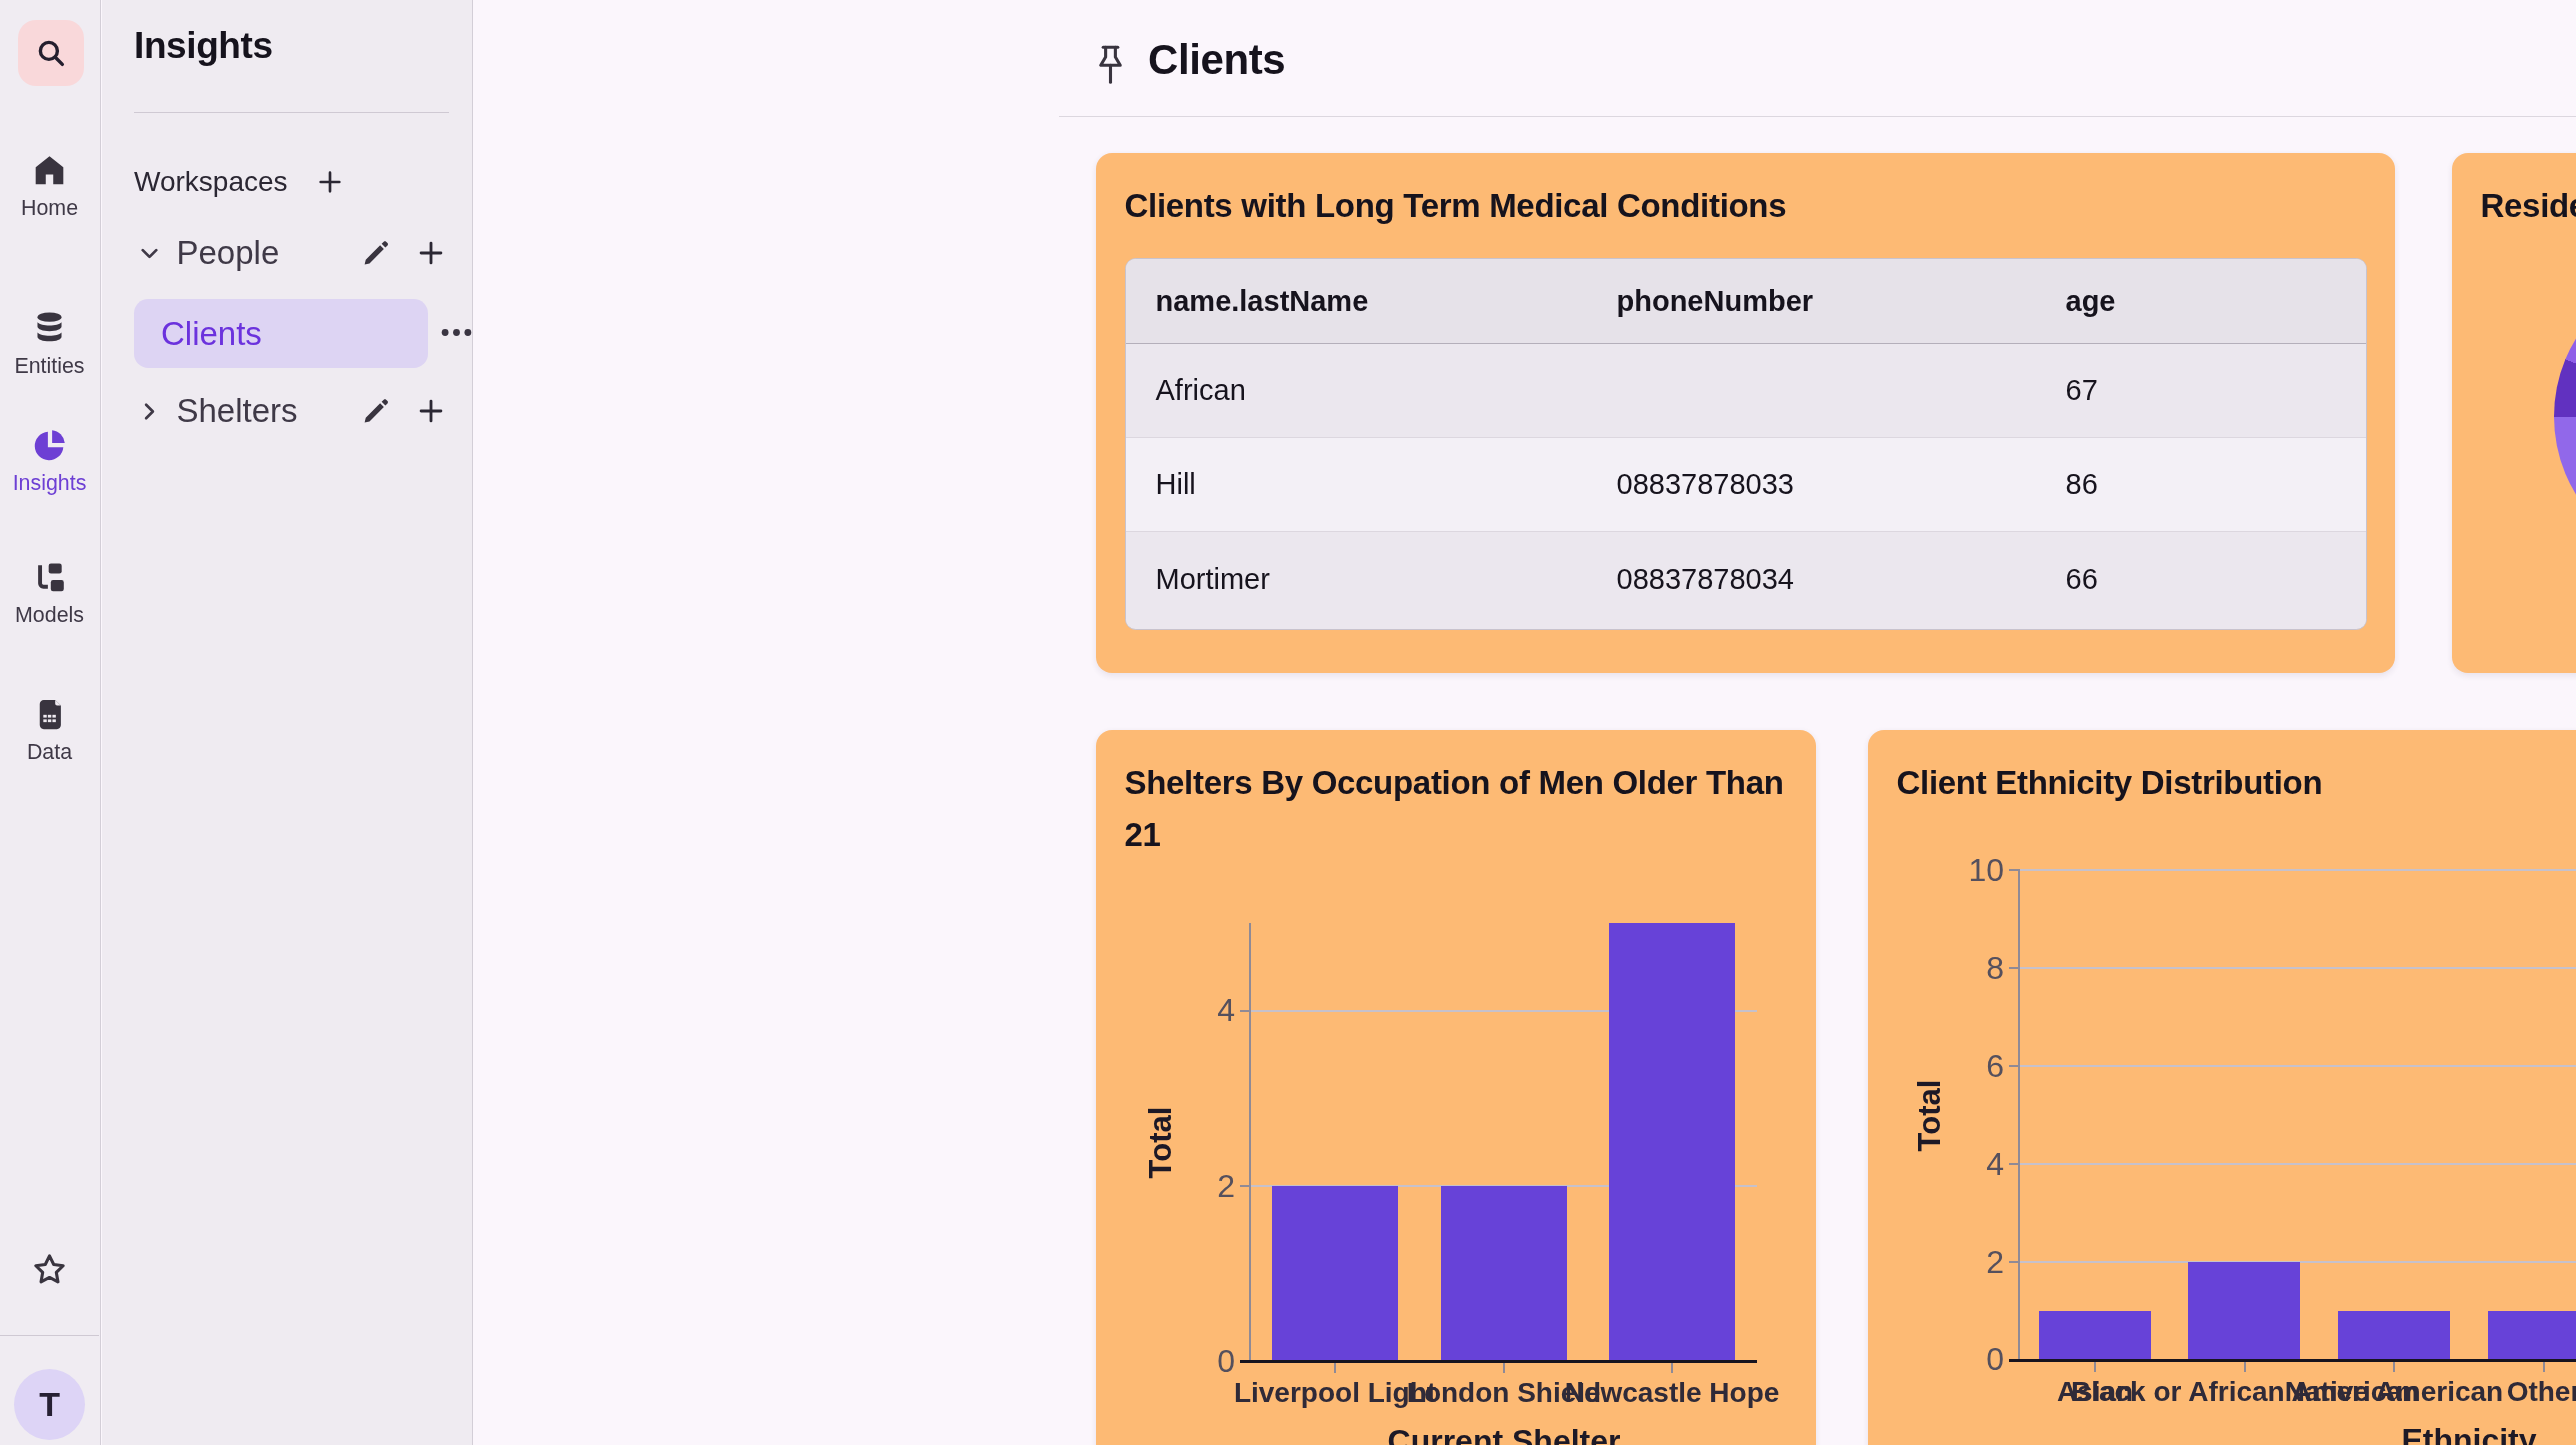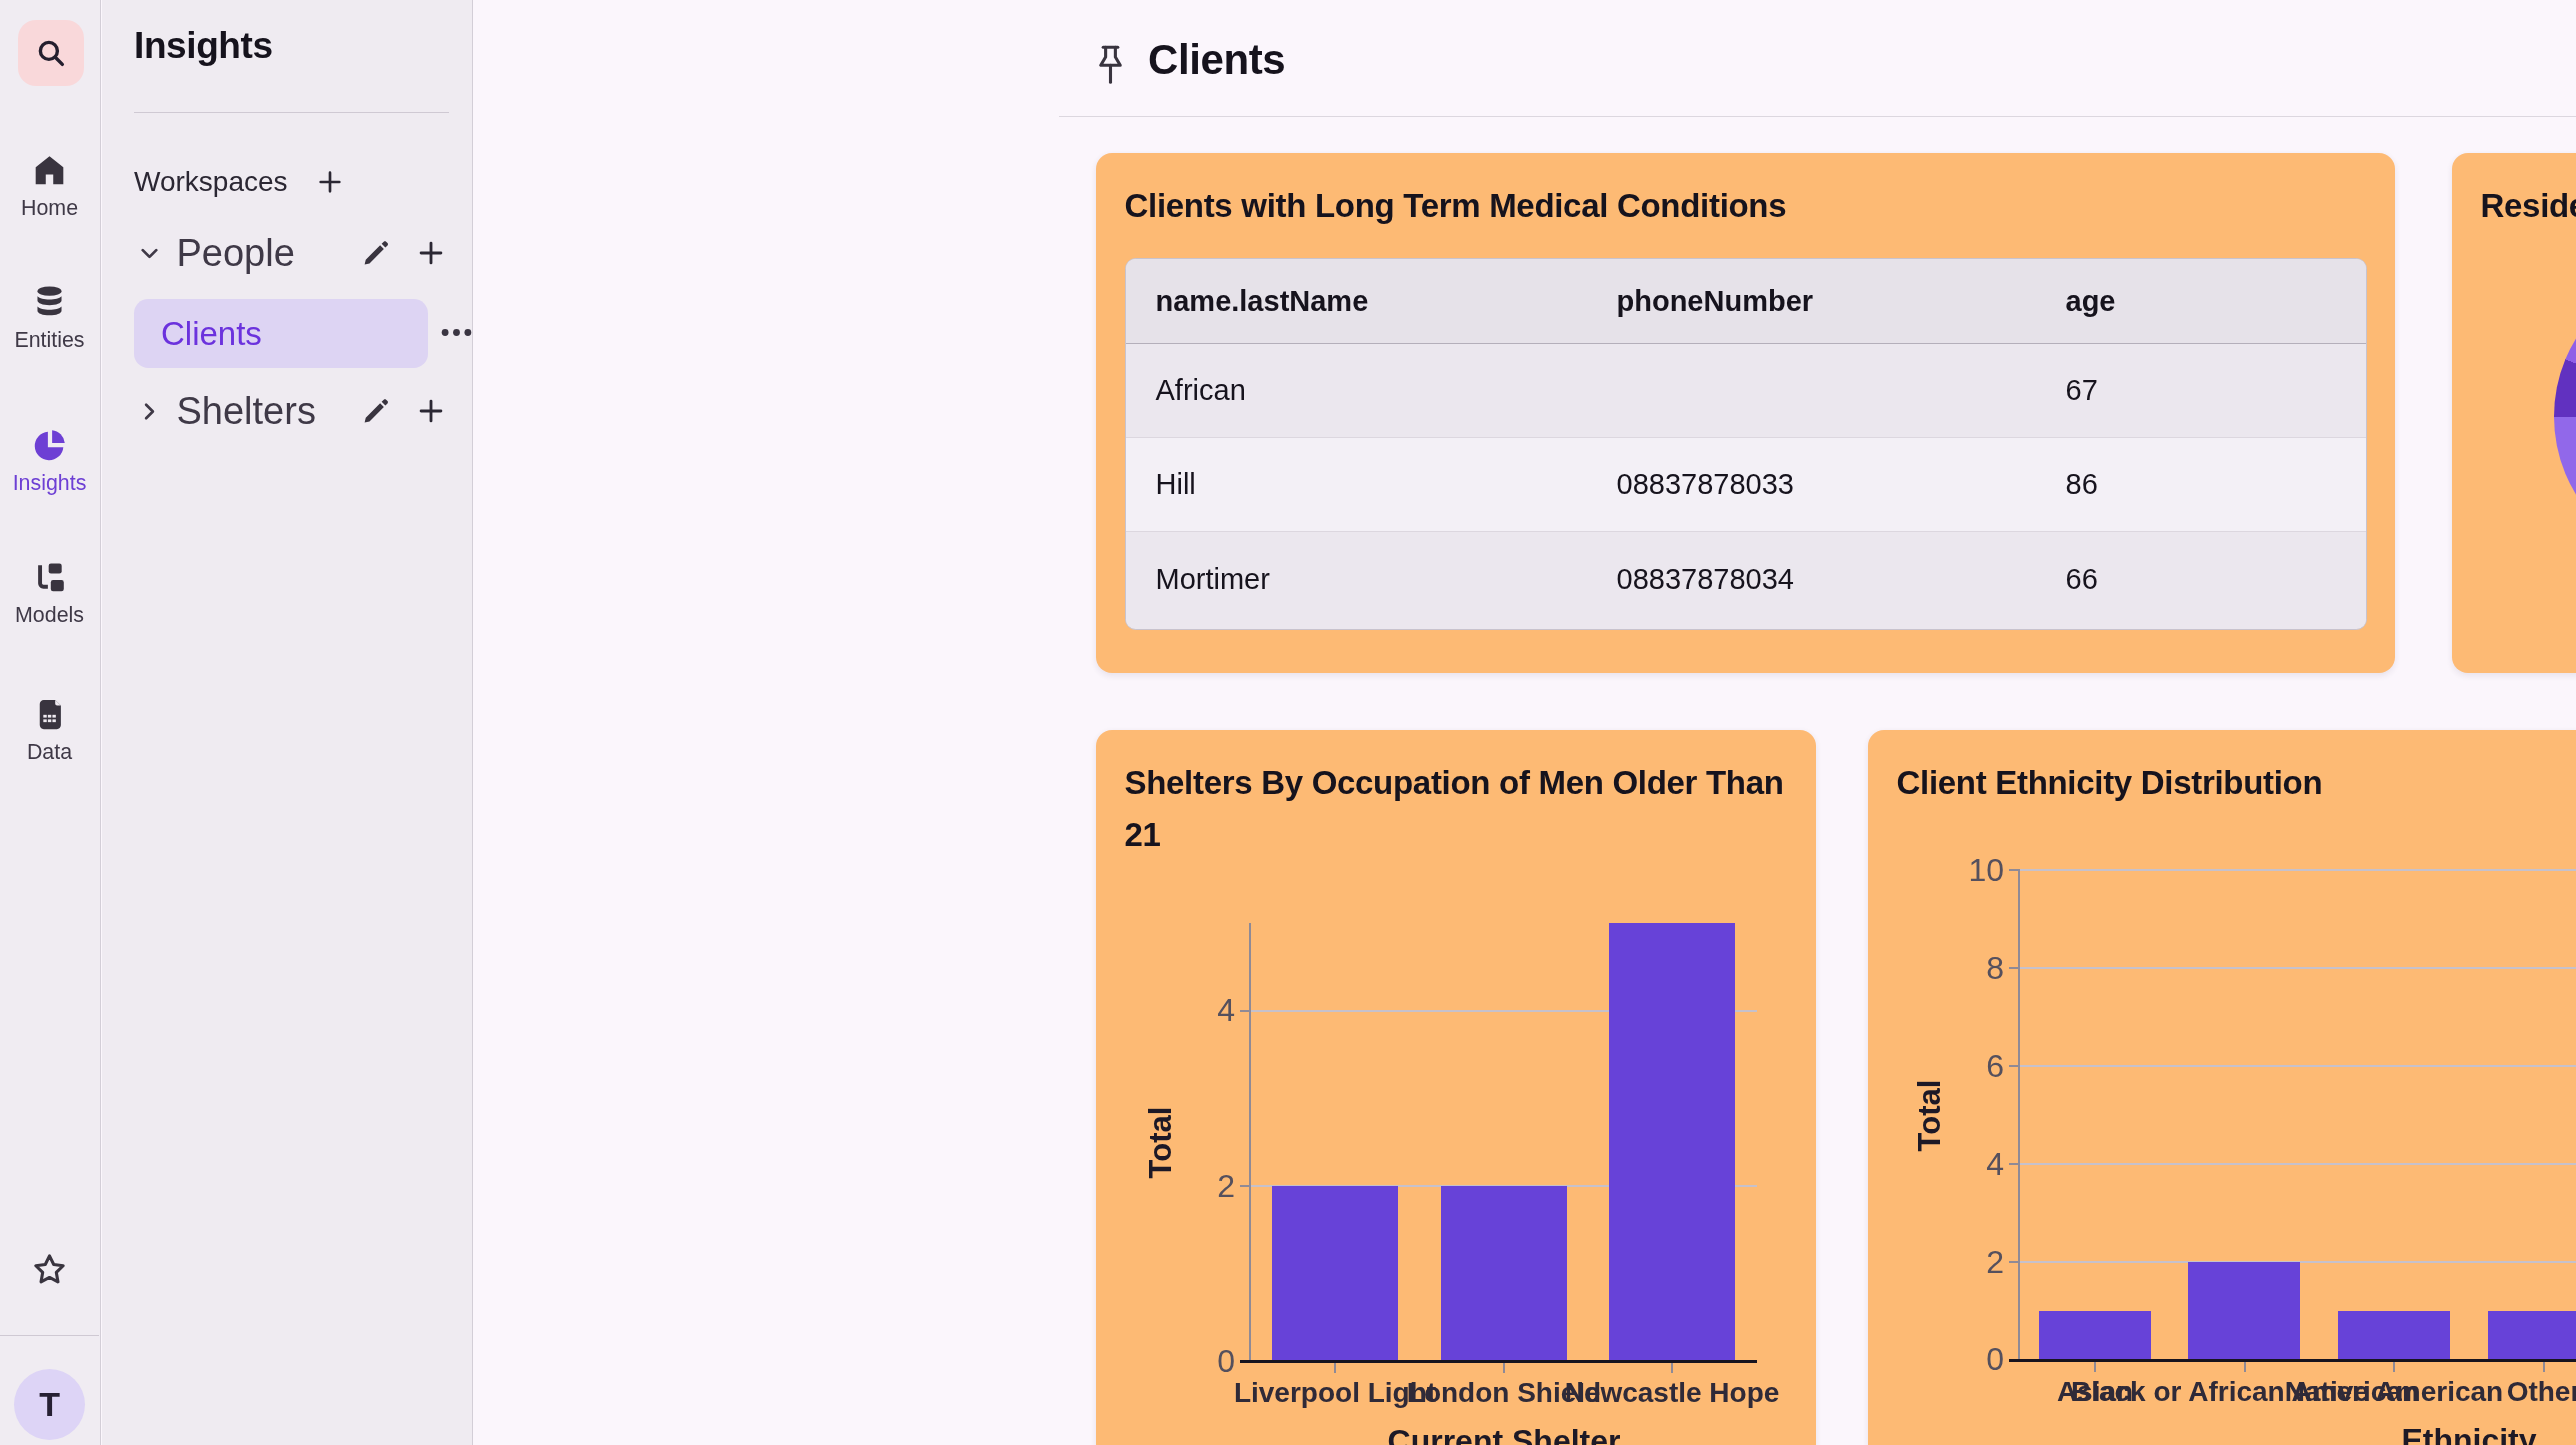--- a/index.html
+++ b/index.html
@@ -40,21 +40,21 @@
   }
   .sb-title { position: absolute; left: 32px; top: 25px; font-size: 37px; font-weight: 700; letter-spacing: -0.4px; color: #16131d; }
   .sb-divider { position: absolute; left: 32px; right: 23px; top: 112px; border-top: 1.8px solid #cfc9d3; }
   .sb-row { position: absolute; left: 32px; right: 21.4px; display: flex; align-items: center; }
   .ws-row { top: 160px; height: 43px; }
   .ws-label { font-size: 28px; color: #2b2733; }
   .icon-btn { display: flex; align-items: center; justify-content: center; width: 39px; height: 39px; cursor: pointer; }
   .tree-row { height: 50px; }
   .people-row { top: 228px; }
   .shelters-row { top: 386px; }
-  .tree-label { font-size: 38px; color: #3f3947; margin-left: 12.5px; }
+  .tree-label { font-size: 33px; color: #3f3947; margin-left: 12.5px; }
   .tree-spacer { flex: 1; }
   .pill {
     position: absolute; left: 32px; top: 299px; width: 294px; height: 69px;
     border-radius: 14.2px; background: #ddd4f3; display: flex; align-items: center; cursor: pointer;
   }
   .pill-label { margin-left: 27px; font-size: 33px; font-weight: 500; color: #6b32dd; }
   .more-dots { position: absolute; left: 335px; top: 313px; cursor: pointer; }
 
   
   .main { position: absolute; left: 474px; top: 0; right: 0; bottom: 0; }
@@ -117,21 +117,21 @@
 
     <div class="rail-item" style="top:150px">
       <div class="ric">
         <svg width="39" height="39" viewBox="0 0 24 24" fill="#39343f">
           <path d="M12 3.2 3.5 10v10.5h6.2v-6h4.6v6h6.2V10z"></path>
         </svg>
       </div>
       <div class="rlb">Home</div>
     </div>
 
-    <div class="rail-item" style="top:282px">
+    <div class="rail-item" style="top:308px">
       <div class="ric">
         <svg width="39" height="39" viewBox="0 0 24 24" fill="#39343f">
           <ellipse cx="12" cy="5" rx="7.4" ry="2.9"></ellipse>
           <path d="M4.6 8.2c1.3 1.3 4.1 2 7.4 2s6.1-.7 7.4-2v2.6c0 1.6-3.3 2.9-7.4 2.9s-7.4-1.3-7.4-2.9z"></path>
           <path d="M4.6 14.4c1.3 1.3 4.1 2 7.4 2s6.1-.7 7.4-2V17c0 1.6-3.3 2.9-7.4 2.9S4.6 18.6 4.6 17z"></path>
         </svg>
       </div>
       <div class="rlb">Entities</div>
     </div>
 

